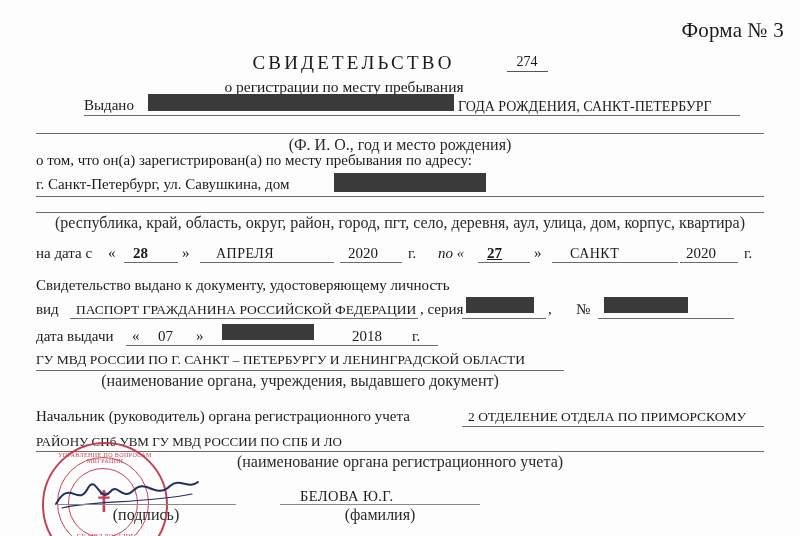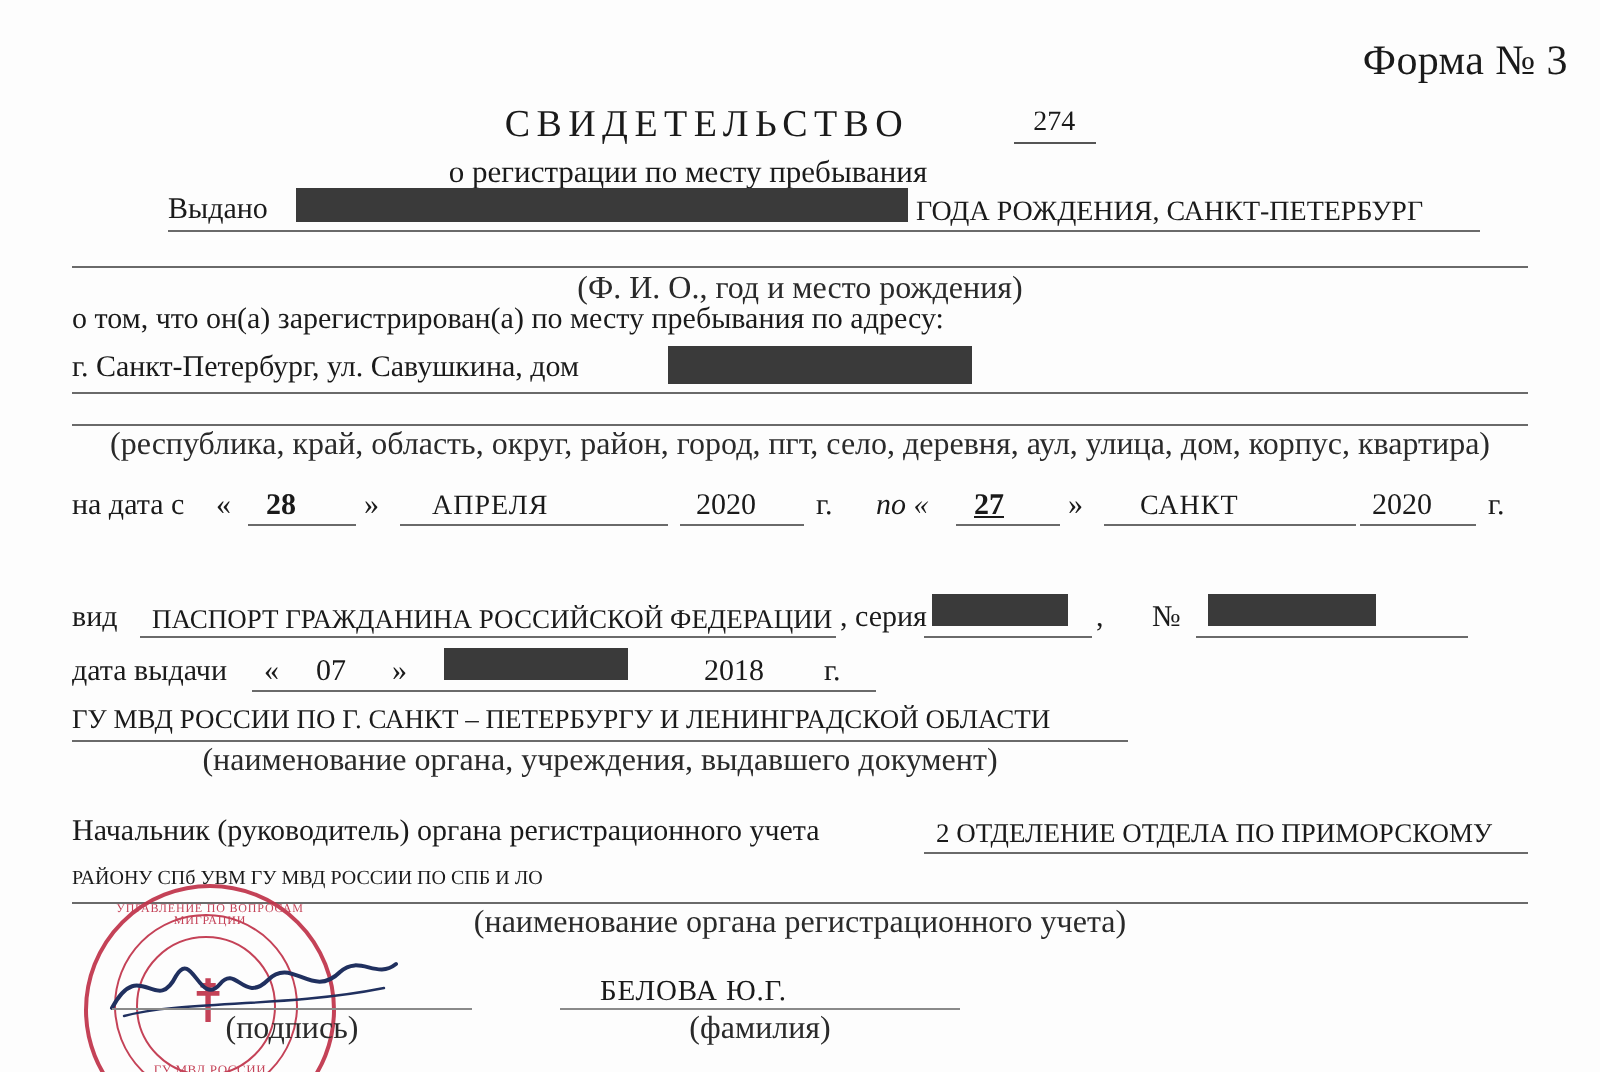--- a/index.html
+++ b/index.html
@@ -195,20 +195,21 @@
   <div class="t" style="left:438px; top:245px;font-style:italic;">по «</div>
   <div class="t" style="left:487px; top:245px; font-weight:bold;text-decoration:underline;">27</div>
   <div class="rule" style="left:478px; top:262px; width:52px;"></div>
   <div class="t" style="left:534px; top:245px;">»</div>
   <div class="t caps" style="left:570px; top:246px; letter-spacing:0.5px;">САНКТ</div>
   <div class="rule" style="left:552px; top:262px; width:126px;"></div>
   <div class="t" style="left:686px; top:245px;">2020</div>
   <div class="rule" style="left:680px; top:262px; width:58px;"></div>
   <div class="t" style="left:744px; top:245px;">г.</div>
 
+  <div class="t" style="left:36px; top:277px;">Свидетельство выдано к документу, удостоверяющему личность</div>
 
   <div class="t" style="left:36px; top:301px;">вид</div>
   <div class="t caps" style="left:76px; top:302px; font-size:13.5px;">ПАСПОРТ ГРАЖДАНИНА РОССИЙСКОЙ ФЕДЕРАЦИИ</div>
   <div class="rule" style="left:70px; top:318px; width:348px;"></div>
   <div class="t" style="left:420px; top:301px;">, серия</div>
   <div class="redact" style="left:466px; top:297px; width:68px; height:16px;"></div>
   <div class="rule" style="left:462px; top:318px; width:84px;"></div>
   <div class="t" style="left:548px; top:301px;">,</div>
   <div class="t" style="left:576px; top:301px;">№</div>
   <div class="redact" style="left:604px; top:297px; width:84px; height:16px;"></div>
@@ -223,21 +224,21 @@
   <div class="t" style="left:412px; top:328px;">г.</div>
   <div class="rule" style="left:126px; top:345px; width:312px;"></div>
 
   <div class="t caps" style="left:36px; top:352px; font-size:13.5px;">ГУ  МВД  РОССИИ  ПО  Г. САНКТ – ПЕТЕРБУРГУ  И  ЛЕНИНГРАДСКОЙ ОБЛАСТИ</div>
   <div class="rule" style="left:36px; top:370px; width:528px;"></div>
   <div class="t" style="left:36px; top:408px;">Начальник (руководитель) органа регистрационного учета</div>
 
   <div class="t small" style="left:36px; top:372px; width:528px; text-align:center;">(наименование органа, учреждения, выдавшего документ)</div>
   <div class="t caps" style="left:468px; top:409px; font-size:13.5px;">2 ОТДЕЛЕНИЕ ОТДЕЛА  ПО ПРИМОРСКОМУ</div>
   <div class="rule" style="left:462px; top:426px; width:302px;"></div>
-  <div class="t caps" style="left:36px; top:434px; font-size:10px;text-align:center;">РАЙОНУ СПб УВМ  ГУ  МВД  РОССИИ  ПО СПБ  И  ЛО</div>
+  <div class="t caps" style="left:36px; top:434px; font-size:13px;text-align:center;">РАЙОНУ СПб УВМ  ГУ  МВД  РОССИИ  ПО СПБ  И  ЛО</div>
   <div class="rule" style="left:36px; top:451px; width:728px;"></div>
   <div class="t small" style="left:36px; top:453px; width:728px; text-align:center;">(наименование органа регистрационного учета)</div>
 
   <div class="stamp">
     <div class="stamp-inner"></div>
     <div class="stamp-inner2"></div>
     <div class="stamp-text-top">УПРАВЛЕНИЕ ПО ВОПРОСАМ МИГРАЦИИ</div>
     <div class="stamp-eagle">☨</div>
     <div class="stamp-line" style="top:88px;">ГУ МВД РОССИИ</div>
 

